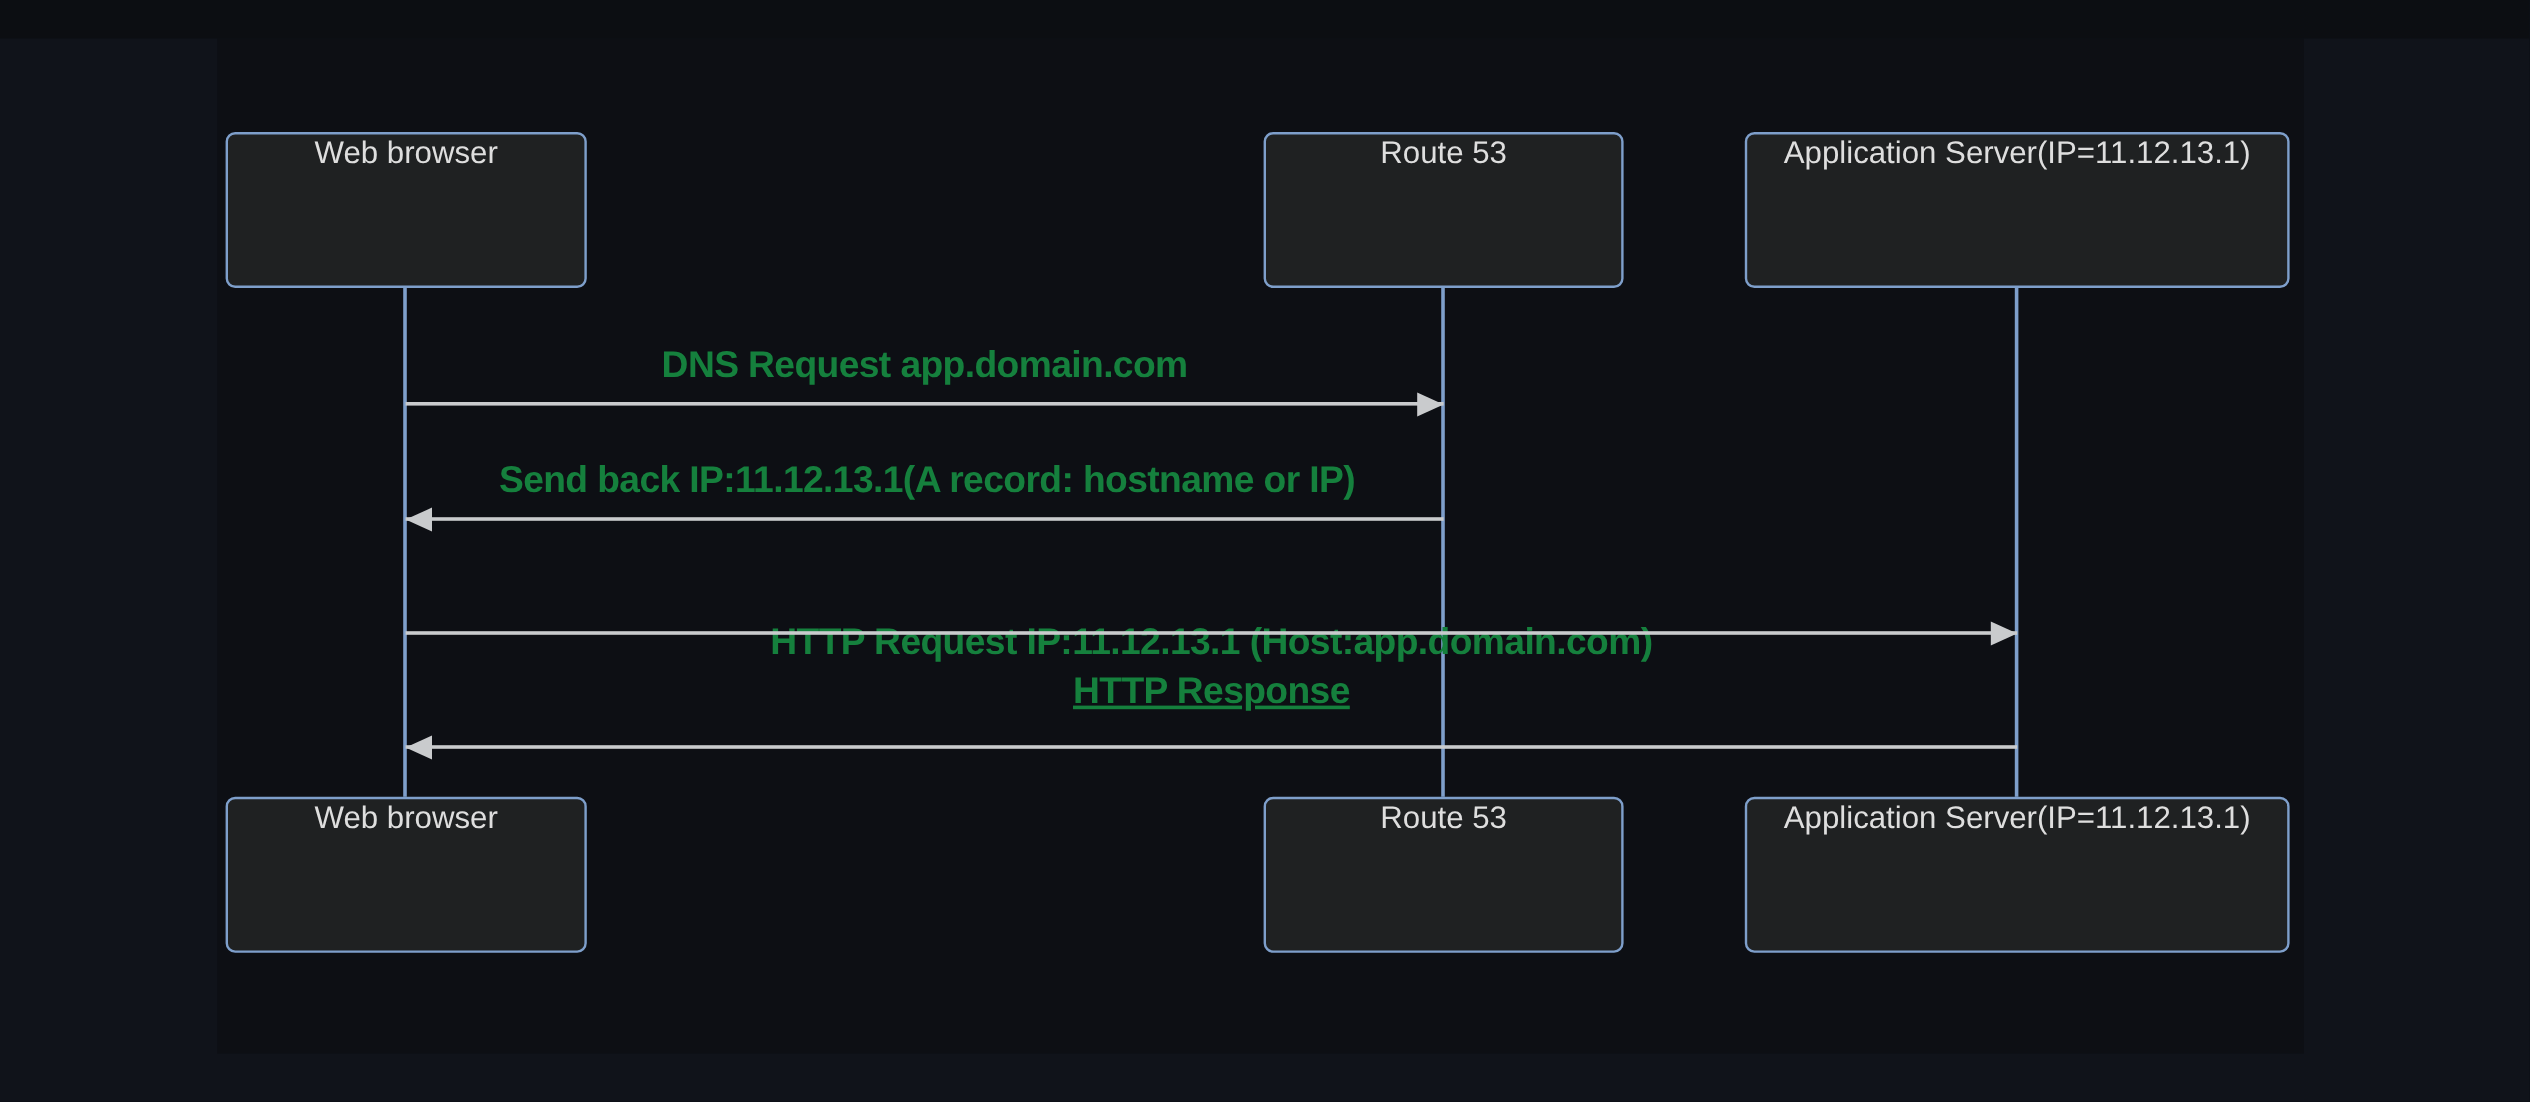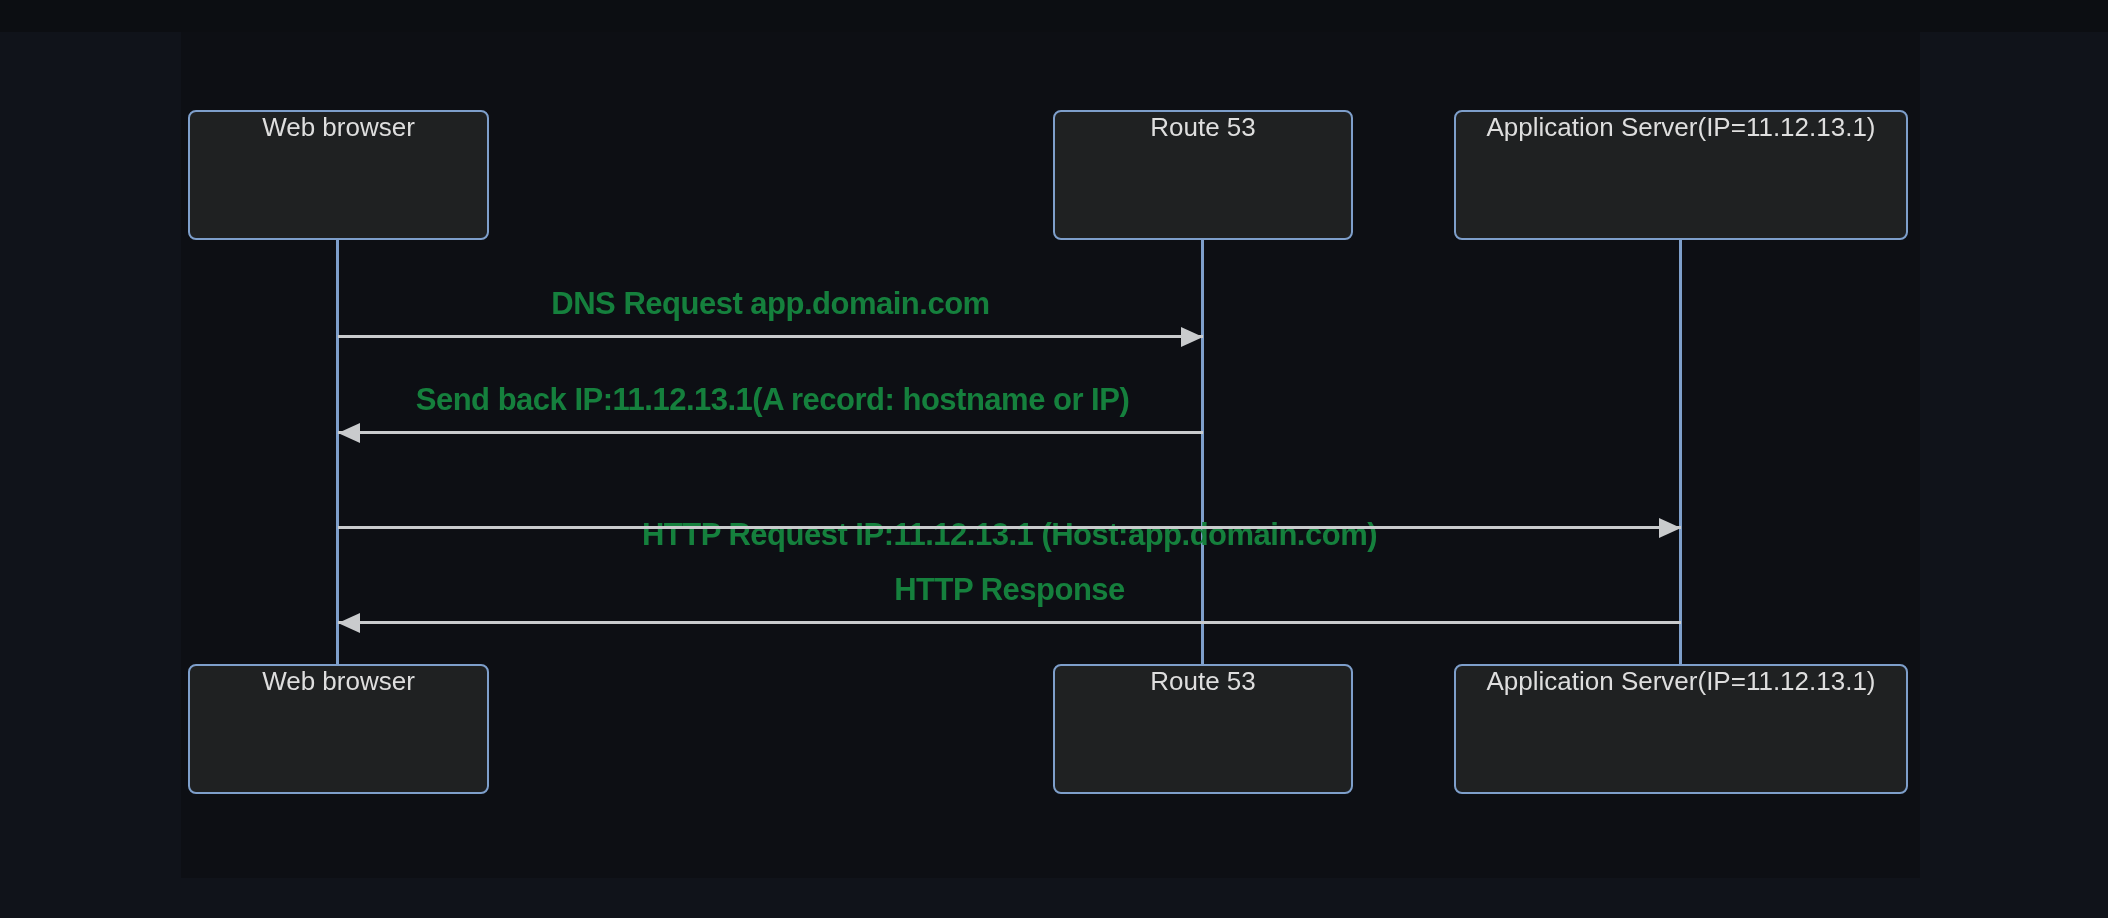--- a/index.html
+++ b/index.html
@@ -116,17 +116,17 @@
   <div class="arrowhead right" style="left:1181px; top:327px;"></div>
 
   <div class="msg-label" style="left:340px; width:865px; top:381px;">Send back IP:11.12.13.1(A record: hostname or IP)</div>
   <div class="msg-line" style="left:338px; width:865px; top:431px;"></div>
   <div class="arrowhead left" style="left:338px; top:423px;"></div>
 
   <div class="msg-label" style="left:338px; width:1343px; top:476px;margin-top:40px;">HTTP Request IP:11.12.13.1 (Host:app.domain.com)</div>
   <div class="msg-line" style="left:338px; width:1343px; top:526px;"></div>
   <div class="arrowhead right" style="left:1659px; top:518px;"></div>
 
-  <div class="msg-label" style="left:338px; width:1343px; top:571px;">HTTP Response</div>
+  <div class="msg-label" style="left:338px; width:1343px; top:557px;text-decoration:underline;">HTTP Response</div>
   <div class="msg-line" style="left:338px; width:1343px; top:621px;"></div>
   <div class="arrowhead left" style="left:338px; top:613px;"></div>
 
 </div>
 
 </body></html>

